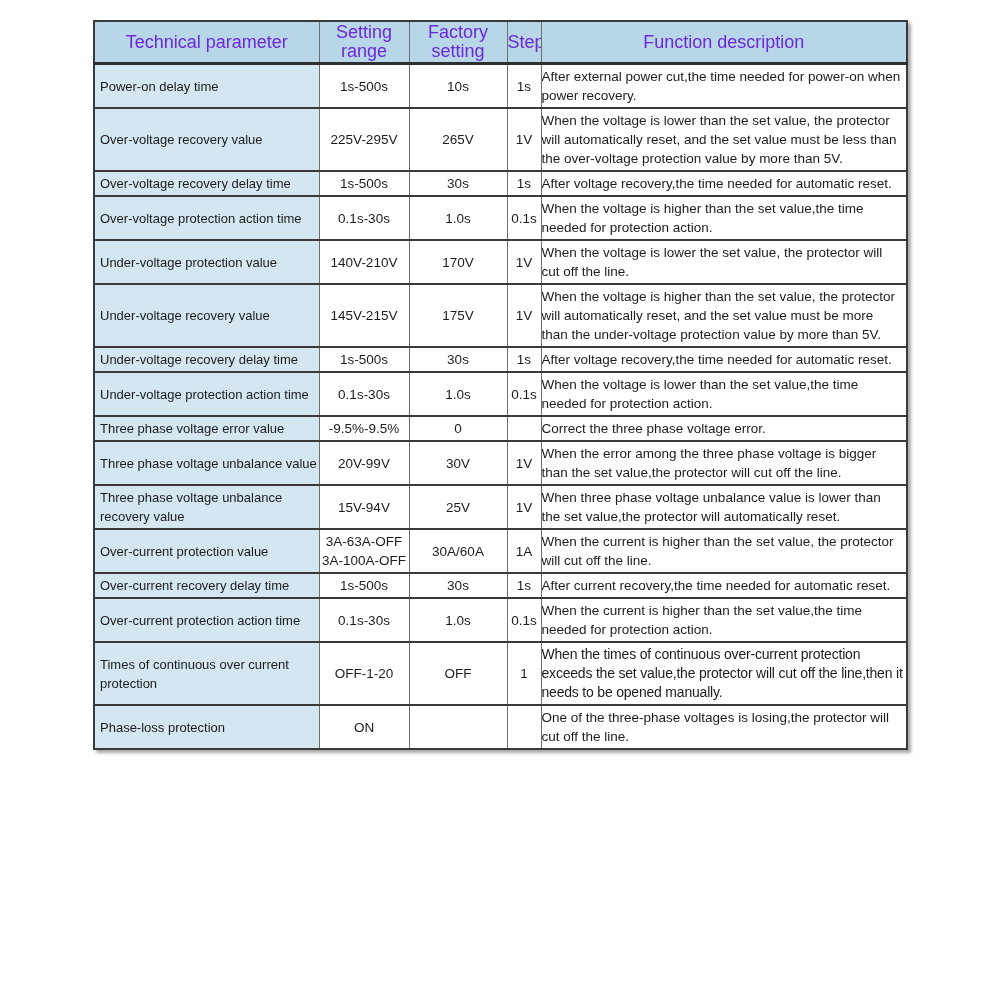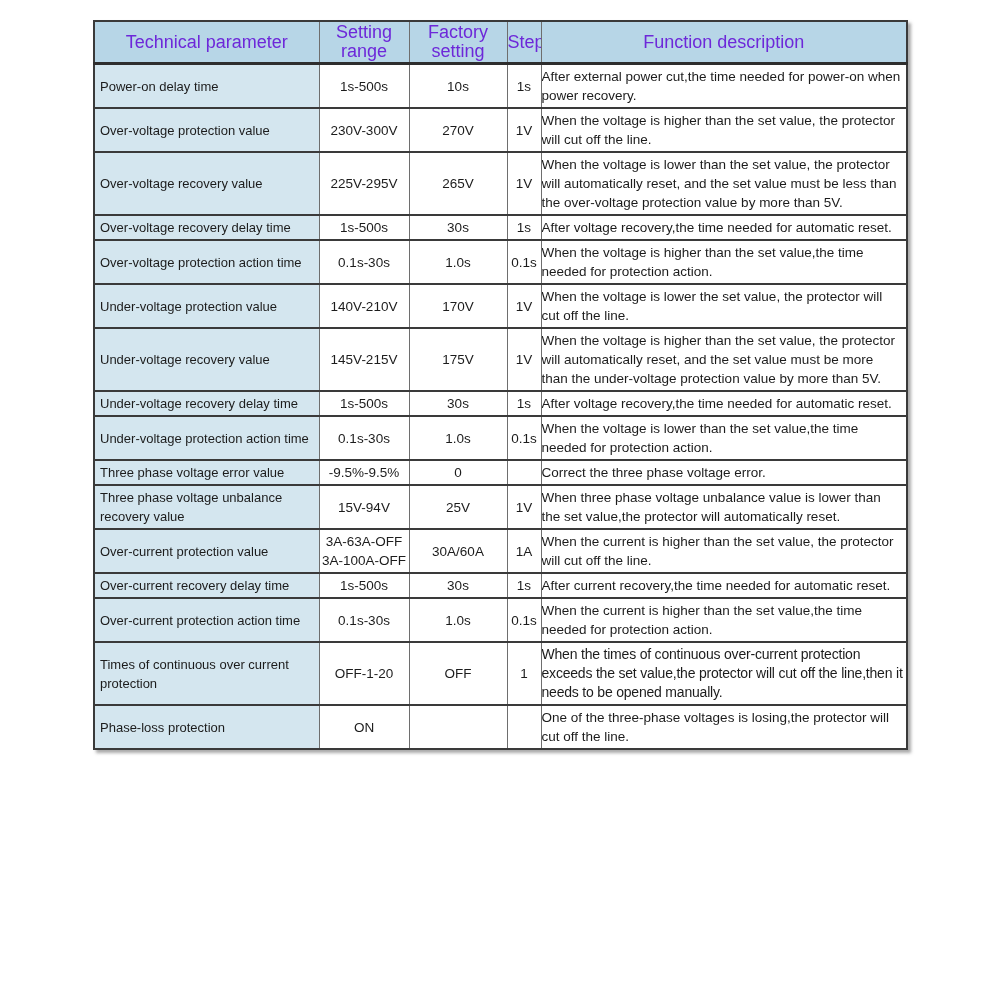--- a/index.html
+++ b/index.html
@@ -97,27 +97,20 @@
     </thead>
     <tbody>
         <tr>
           <td class="param">Power-on delay time</td>
           <td class="center">1s-500s</td>
           <td class="center">10s</td>
           <td class="center">1s</td>
           <td class="desc">After external power cut,the time needed for power-on when power recovery.</td>
         </tr>
         <tr>
-          <td class="param">Over-voltage protection value</td>
-          <td class="center">230V-300V</td>
-          <td class="center">270V</td>
-          <td class="center">1V</td>
-          <td class="desc">When the voltage is higher than the set value, the protector will cut off the line.</td>
-        </tr>
-        <tr>
           <td class="param">Over-voltage recovery value</td>
           <td class="center">225V-295V</td>
           <td class="center">265V</td>
           <td class="center">1V</td>
           <td class="desc">When the voltage is lower than the set value, the protector will automatically  reset, and the set value must be less than the over-voltage protection value by more than 5V.</td>
         </tr>
         <tr>
           <td class="param">Over-voltage recovery delay time</td>
           <td class="center">1s-500s</td>
           <td class="center">30s</td>
@@ -158,20 +151,27 @@
           <td class="center">1.0s</td>
           <td class="center">0.1s</td>
           <td class="desc">When the voltage is lower than the set value,the time needed for protection action.</td>
         </tr>
         <tr>
           <td class="param">Three phase voltage error value</td>
           <td class="center">-9.5%-9.5%</td>
           <td class="center">0</td>
           <td class="center"></td>
           <td class="desc">Correct the three phase voltage error.</td>
+        </tr>
+        <tr>
+          <td class="param">Three phase voltage unbalance value</td>
+          <td class="center">20V-99V</td>
+          <td class="center">30V</td>
+          <td class="center">1V</td>
+          <td class="desc">When the error among the three phase voltage is bigger than the set value,the protector will cut off the line.</td>
         </tr>
         <tr>
           <td class="param">Three phase voltage unbalance recovery value</td>
           <td class="center">15V-94V</td>
           <td class="center">25V</td>
           <td class="center">1V</td>
           <td class="desc">When three phase voltage unbalance value is lower than the set value,the protector will automatically reset.</td>
         </tr>
         <tr>
           <td class="param">Over-current protection value</td>

